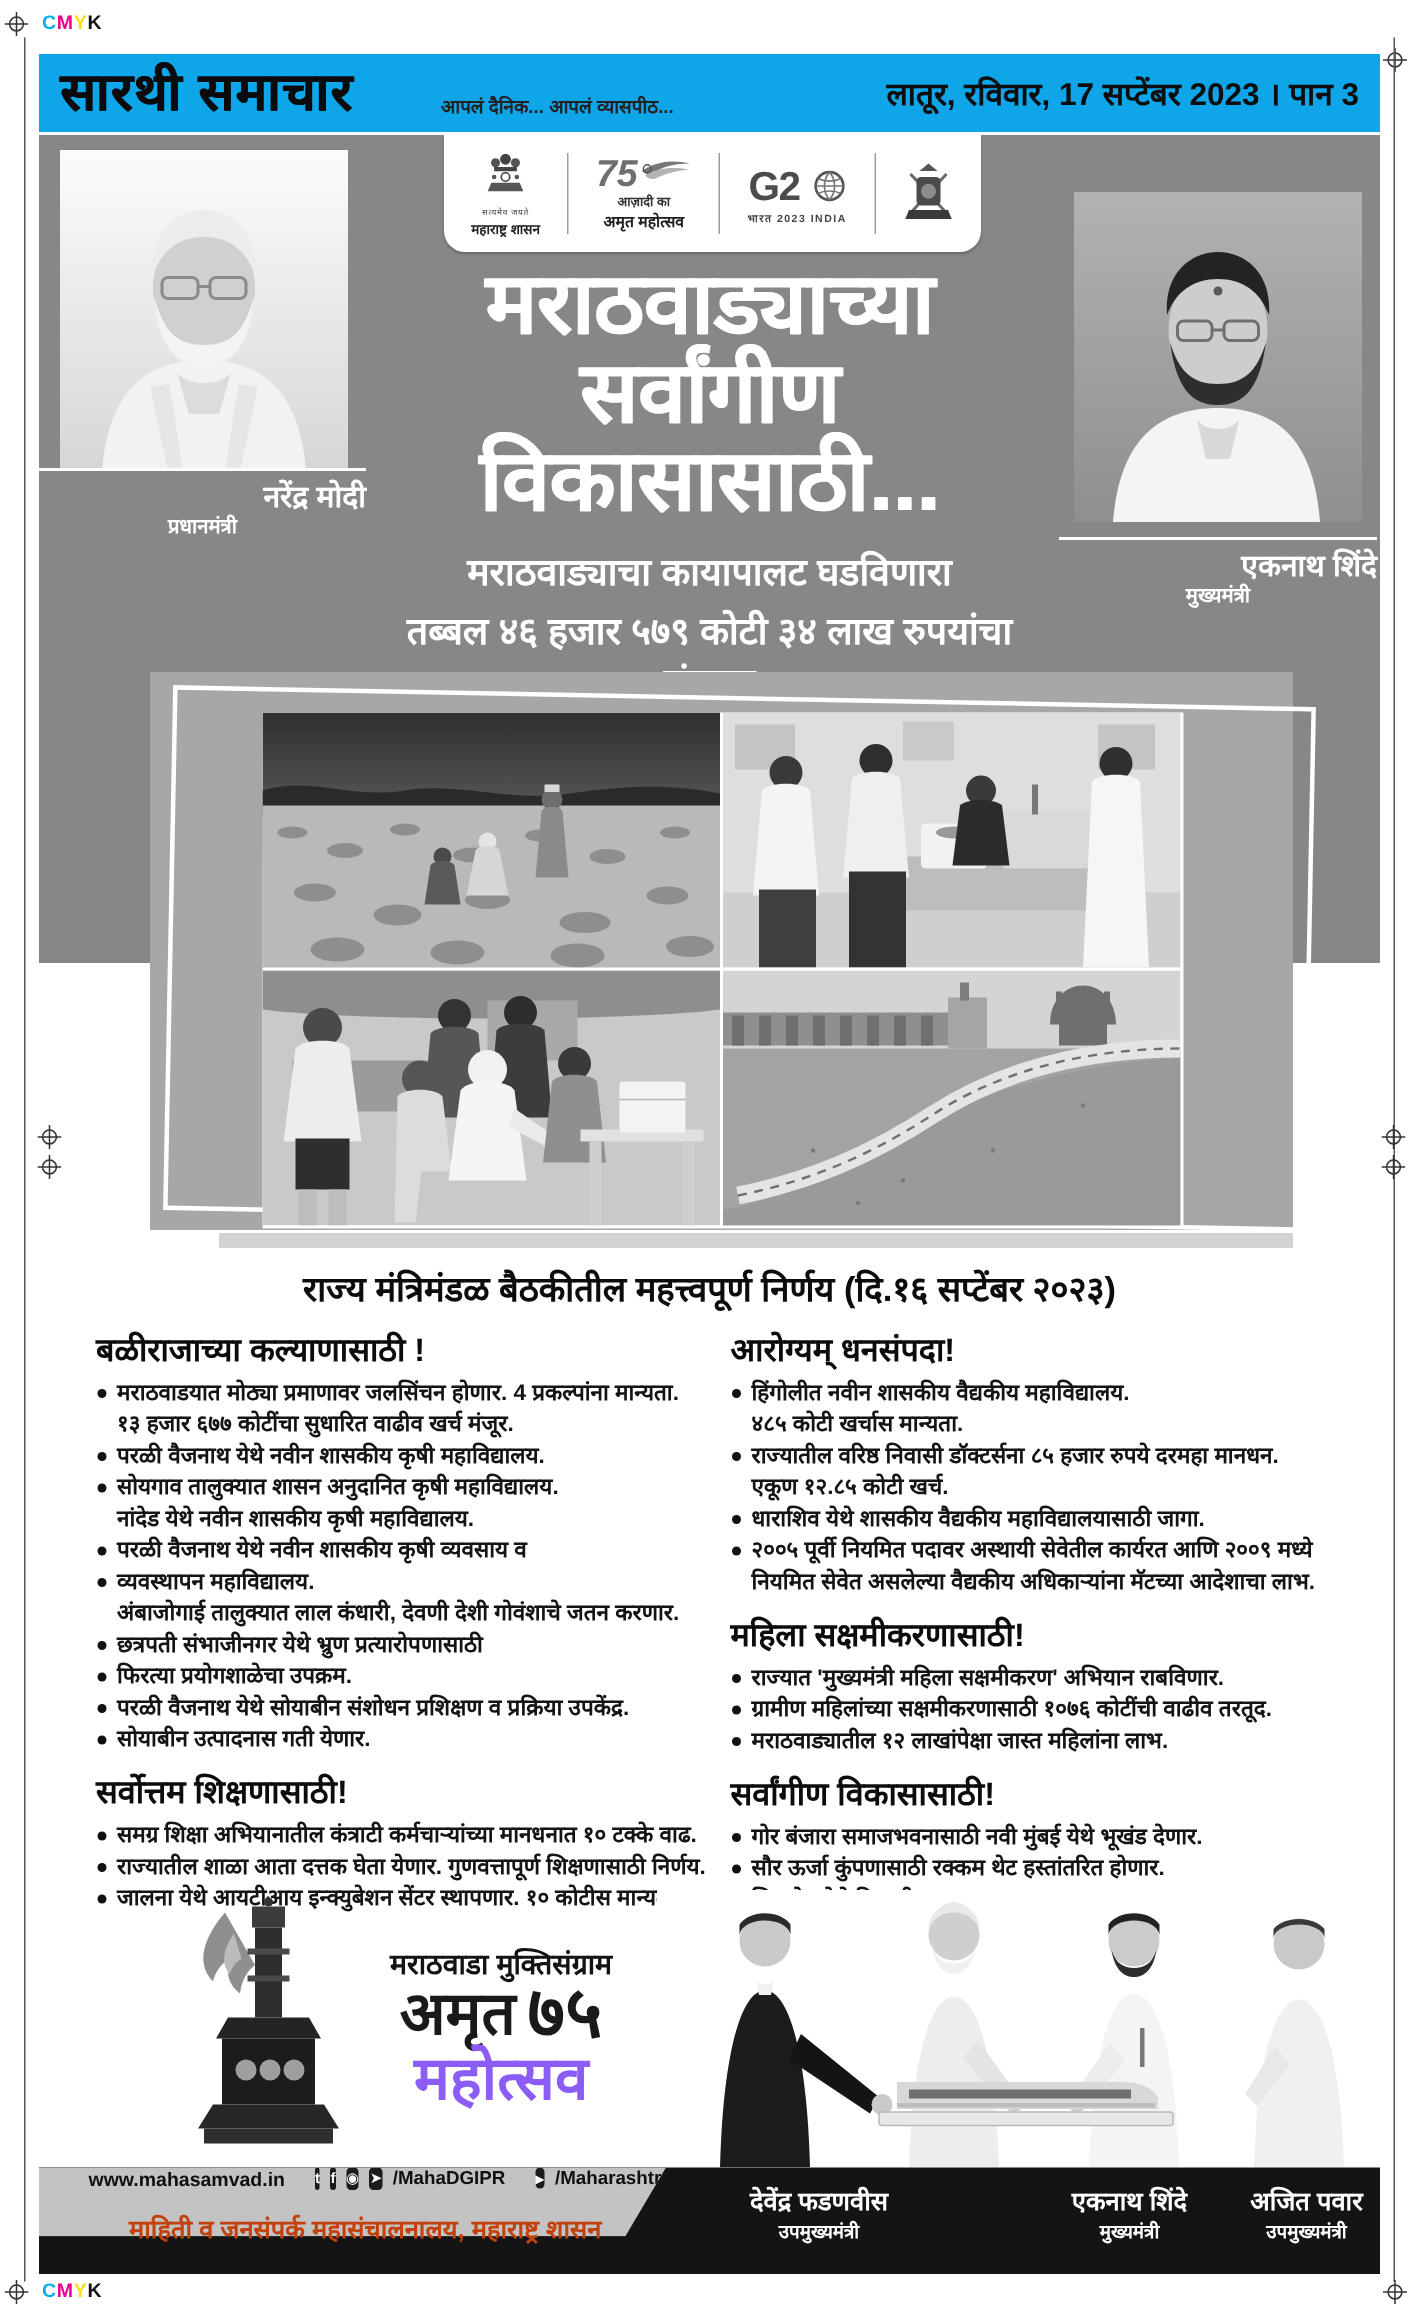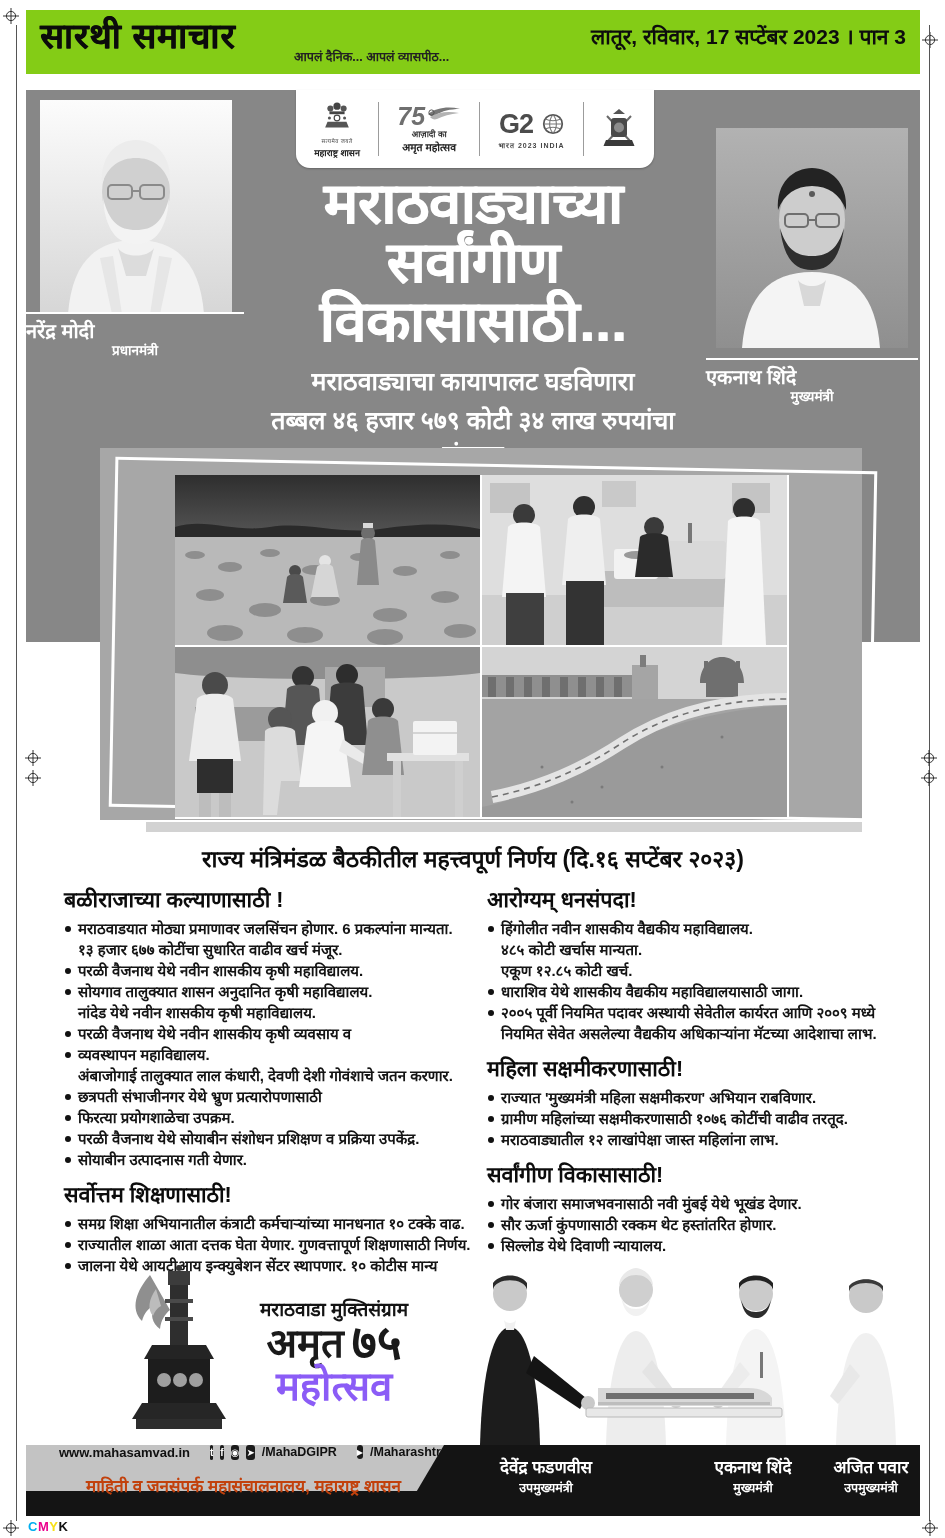--- a/index.html
+++ b/index.html
@@ -5,21 +5,21 @@
   html,body{margin:0;padding:0;background:#fff;}
   body{width:945px;height:1538px;position:relative;overflow:hidden;
        font-family:"Liberation Sans","DejaVu Sans",sans-serif;color:#111;}
   .abs{position:absolute;}
   
   .regmark{position:absolute;width:16px;height:16px;}
   .cmyk{position:absolute;font-size:13px;font-weight:bold;letter-spacing:.5px;}
   .cmyk .c{color:#00AEEF}.cmyk .m{color:#EC008C}.cmyk .y{color:#F7E017}.cmyk .k{color:#111}
   .pagerule{position:absolute;top:25px;width:1px;height:1496px;background:#555;}
   
-  .masthead{left:26px;top:10px;width:894px;height:64px;background:#84cc16;}
+  .masthead{left:26px;top:36px;width:894px;height:52px;background:#0ea5e9;}
   .mast-title{position:absolute;left:14px;top:4px;font-size:35px;font-weight:800;
               color:#0b0b0b;text-shadow:.7px 0 #0b0b0b;letter-spacing:1px;line-height:44px;}
   .mast-tag{position:absolute;left:268px;bottom:9px;font-size:12.5px;font-weight:700;color:#222;}
   .mast-date{position:absolute;right:14px;top:0;height:52px;display:flex;align-items:center;
              font-size:21px;font-weight:800;color:#0d0d0d;gap:6px;}
   
   .ad{left:26px;top:90px;width:894px;height:1355px;}
   .banner{position:absolute;left:0;top:0;width:894px;height:552px;background:#878787;}
   
   .logobox{position:absolute;left:270px;top:0;width:358px;height:78px;background:#fff;
@@ -34,21 +34,21 @@
   .azadi1{font-size:8.5px;color:#333;font-weight:700;}
   .azadi2{font-size:10.5px;color:#222;font-weight:800;}
   .g20row{display:flex;align-items:center;gap:9px;}
   .g20txt{font-size:27px;font-weight:800;color:#4c4c4c;letter-spacing:-1px;}
   .g20sub{font-size:7px;font-weight:700;color:#444;letter-spacing:1px;}
   
   .portrait{position:absolute;overflow:hidden;}
   .pm-photo{left:14px;top:10px;width:192px;height:214px;}
   .cm-photo{left:690px;top:38px;width:192px;height:220px;}
   .cap-line{position:absolute;height:2px;background:#fff;}
-  .cap-name{position:absolute;text-align:left;color:#fff;font-size:20px;font-weight:800;}
+  .cap-name{position:absolute;text-align:right;color:#fff;font-size:20px;font-weight:800;}
   .cap-title{position:absolute;text-align:center;color:#fff;font-size:13.5px;font-weight:700;}
   
   .headline{position:absolute;left:212px;top:84px;width:470px;text-align:center;color:#fff;}
   .hl{font-size:57px;line-height:59px;font-weight:800;text-shadow:1px 0 #fff;}
   .hsub1{margin-top:12px;font-size:25px;font-weight:800;}
   .hsub2{margin-top:5px;font-size:25px;font-weight:800;}
   
   .col-panel{position:absolute;left:74px;top:358px;width:762px;height:372px;background:#a7a7a7;}
   .col-shadow{position:absolute;left:120px;top:732px;width:716px;height:10px;background:#d2d2d2;}
   .col-frame{position:absolute;left:86px;top:374px;width:756px;height:344px;border:3px solid #fff;
@@ -395,21 +395,21 @@
     </svg>
   </div>
 </section>
 
 <h2 class="abs dec-head" style="margin:0">राज्य मंत्रिमंडळ बैठकीतील महत्त्वपूर्ण निर्णय (दि.१६ सप्टेंबर २०२३)</h2>
 <div class="dcol" id="decision-col-left">
     <section class="dsec">
       <h3 class="dsec-title">बळीराजाच्या कल्याणासाठी !</h3>
       <div class="dline">
         <span class="bull"></span>
-        <span class="dtext">मराठवाडयात मोठ्या प्रमाणावर जलसिंचन होणार. 6 प्रकल्पांना मान्यता.</span>
+        <span class="dtext">मराठवाडयात मोठ्या प्रमाणावर जलसिंचन होणार. 4 प्रकल्पांना मान्यता.</span>
       </div>
       <div class="dline cont">
         <span class="dtext">१३ हजार ६७७ कोटींचा सुधारित वाढीव खर्च मंजूर.</span>
       </div>
       <div class="dline">
         <span class="bull"></span>
         <span class="dtext">परळी वैजनाथ येथे नवीन शासकीय कृषी महाविद्यालय.</span>
       </div>
       <div class="dline">
         <span class="bull"></span>
@@ -464,20 +464,24 @@
   </div>
 <div class="dcol" id="decision-col-right">
     <section class="dsec">
       <h3 class="dsec-title">आरोग्यम् धनसंपदा!</h3>
       <div class="dline">
         <span class="bull"></span>
         <span class="dtext">हिंगोलीत नवीन शासकीय वैद्यकीय महाविद्यालय.</span>
       </div>
       <div class="dline cont">
         <span class="dtext">४८५ कोटी खर्चास मान्यता.</span>
+      </div>
+      <div class="dline">
+        <span class="bull"></span>
+        <span class="dtext">राज्यातील वरिष्ठ निवासी डॉक्टर्सना ८५ हजार रुपये दरमहा मानधन.</span>
       </div>
       <div class="dline cont">
         <span class="dtext">एकूण १२.८५ कोटी खर्च.</span>
       </div>
       <div class="dline">
         <span class="bull"></span>
         <span class="dtext">धाराशिव येथे शासकीय वैद्यकीय महाविद्यालयासाठी जागा.</span>
       </div>
       <div class="dline">
         <span class="bull"></span>

